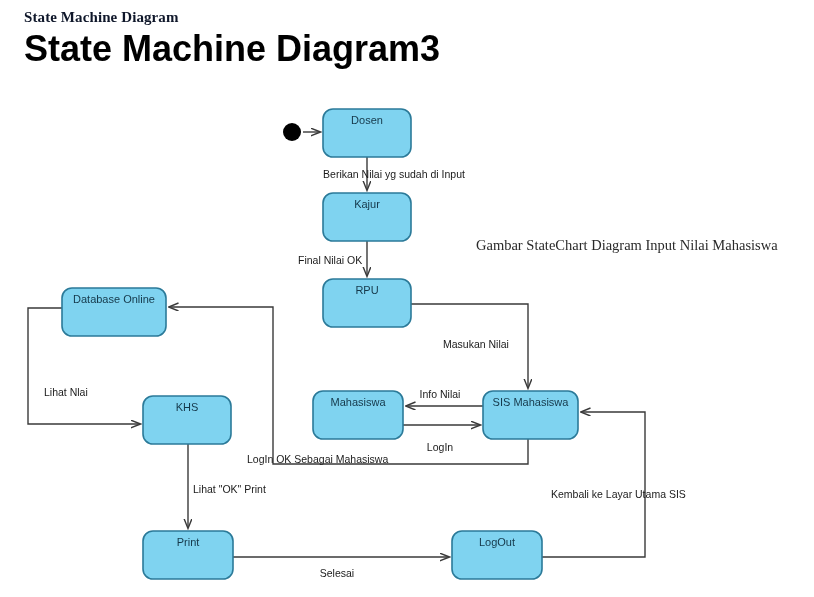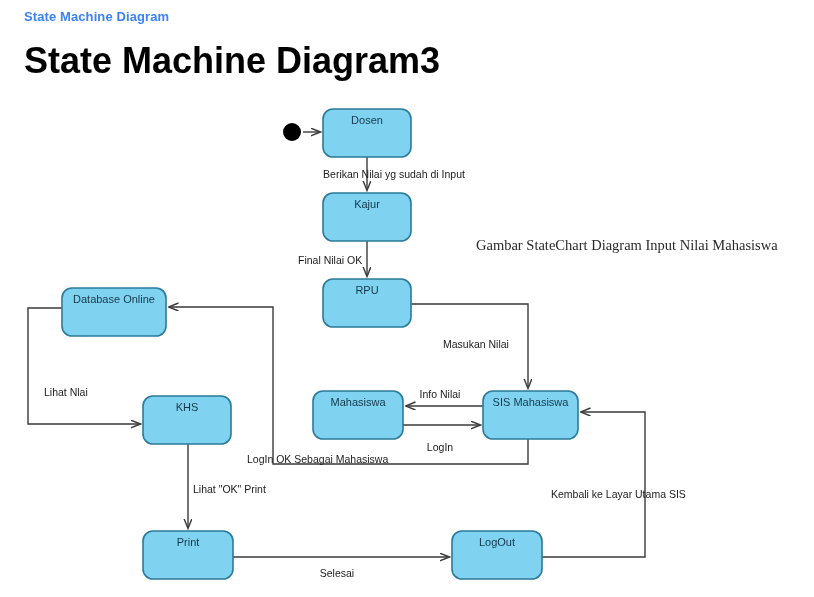--- a/index.html
+++ b/index.html
@@ -20,35 +20,35 @@
     position: relative;
     width: 814px;
     height: 597px;
   }
   .header {
     position: absolute;
     left: 24px;
     top: 8px;
   }
   .header-kicker {
-    font-family: Liberation Sans, sans-serif;
-    font-size: 13px;
+    font-family: Liberation Serif, serif;
+    font-size: 15px;
     font-weight: bold;
     letter-spacing: 0.1px;
-    color: #3b82f6;
+    color: #0f172a;
     line-height: 18px;
     white-space: nowrap;
   }
   .header-title {
     font-family: "Liberation Sans", sans-serif;
     font-size: 36px;
     font-weight: bold;
     color: #000;
     line-height: 42px;
-    margin-top: 14px;
+    margin-top: 2px;
     white-space: nowrap;
   }
   #canvas {
     position: absolute;
     left: 0;
     top: 76px;
     width: 814px;
     height: 517px;
   }
   svg {

